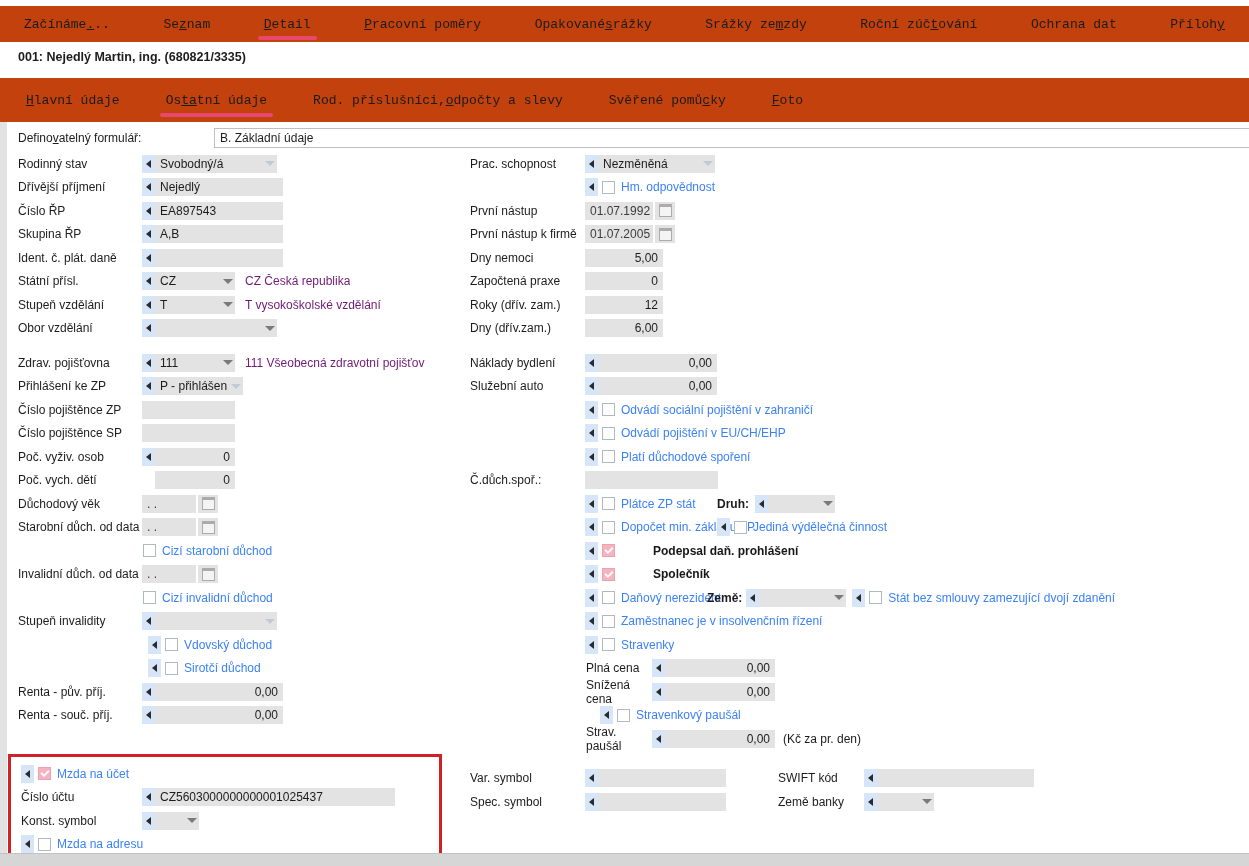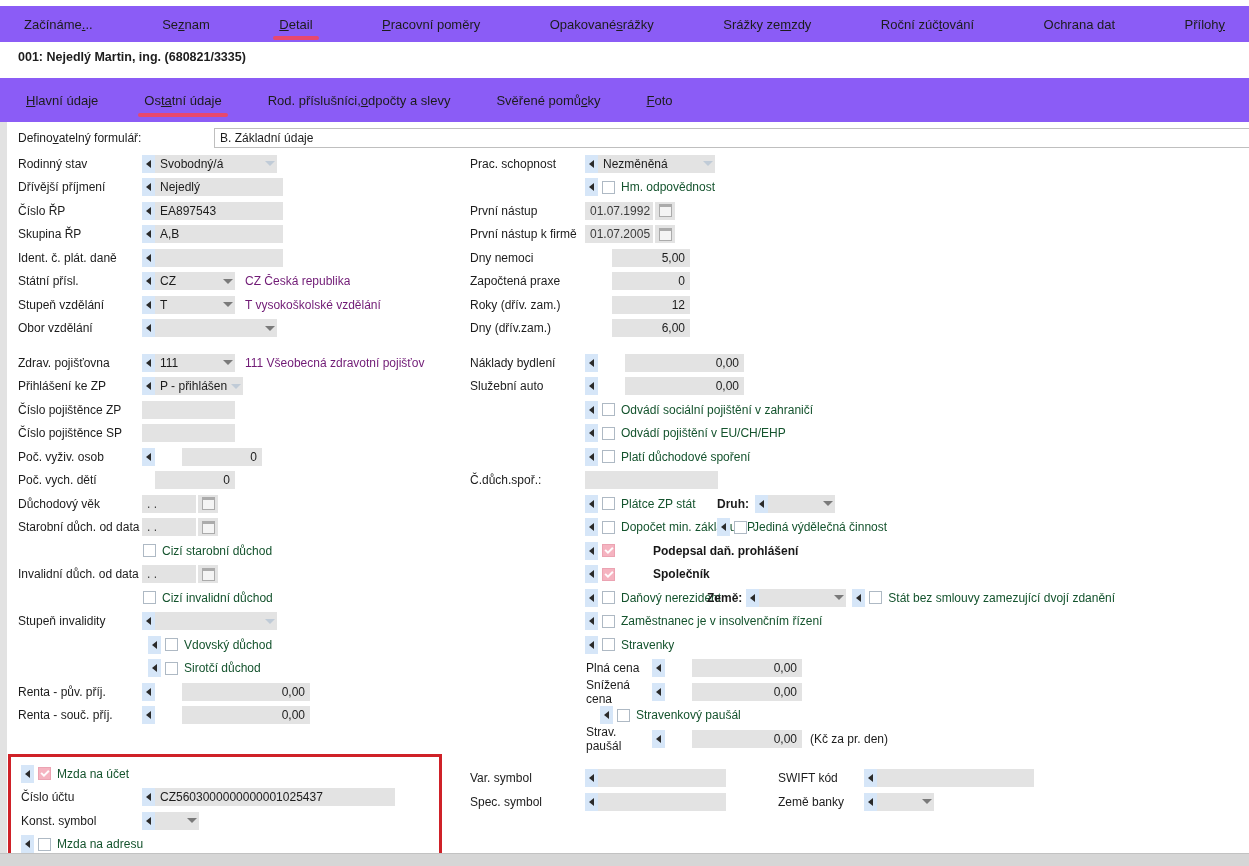--- a/index.html
+++ b/index.html
@@ -1,20 +1,20 @@
 <!DOCTYPE html>
 <html><head>
 <meta charset="utf-8">
 <style>
   html,body{margin:0;padding:0;background:#fff;}
   body{font-family:"Liberation Sans","DejaVu Sans",sans-serif;font-size:12px;color:#1c1c1c;}
   .page{position:relative;width:1249px;height:866px;overflow:hidden;background:#fff;}
 
   
-  .tabbar{position:absolute;left:0;right:0;background:#8b5cf6;display:flex;align-items:center;}
+  .tabbar{position:absolute;left:0;right:0;background:#c2410c;display:flex;align-items:center;font-family:Liberation Mono, monospace;}
   .tb1{top:6px;height:36px;justify-content:space-between;padding:0 24px;}
   .tb2{top:78px;height:44px;gap:46px;padding-left:26px;}
   .tab{position:relative;height:100%;display:flex;align-items:center;font-size:13px;white-space:nowrap;cursor:default;}
   .mn{text-decoration:underline;}
   .tab.active::after{content:"";position:absolute;left:-6px;right:-6px;height:4px;border-radius:2px;background:#e8486e;}
   .tb1 .tab.active::after{bottom:2px;}
   .tb2 .tab.active::after{bottom:5px;}
 
   .rec-header{position:absolute;top:42px;left:0;right:0;height:30px;display:flex;align-items:center;padding-left:18px;font-weight:bold;font-size:12.5px;background:#fff;}
 
@@ -34,33 +34,33 @@
   .gap11{height:11px;flex:none}.gap16{height:16px;flex:none}
   .flabel{width:124px;flex:none;}
   .flabelR{width:115px;flex:none;}
   .flabel2{width:66px;margin-left:116px;flex:none;}
   .flabelS{width:86px;margin-left:52px;flex:none;}
 
   .arrowbtn{width:13px;height:18px;background:#d6e6f8;flex:none;display:flex;align-items:center;justify-content:center;cursor:pointer;}
   .arrowbtn::before{content:"";width:0;height:0;border-top:4px solid transparent;border-bottom:4px solid transparent;border-right:5px solid #2a2a2a;}
 
   .field{height:18px;background:#e3e3e3;display:flex;align-items:center;padding:0 5px;flex:none;box-sizing:border-box;white-space:nowrap;overflow:hidden;}
-  .num{justify-content:flex-end;margin-left:27px;}
+  .num{justify-content:flex-end;}
   .date{color:#3c3c3c;}
   .dd{padding-right:2px;}
   .ddval{flex:1;white-space:nowrap;overflow:hidden;}
   .ddarr{width:0;height:0;border-left:5px solid transparent;border-right:5px solid transparent;border-top:5px solid #7a7a7a;margin-left:4px;flex:none;}
   .ddarr.dis{border-top-color:#c0cbd7;}
   .calbtn{width:20px;height:18px;background:#e3e3e3;margin-left:2px;flex:none;display:flex;align-items:center;justify-content:center;cursor:pointer;}
   .calic{width:11px;height:9px;border:1px solid #ababab;border-top:3px solid #ababab;background:#f4f4f4;}
 
   .cb{width:13px;height:13px;background:#fff;border:1px solid #aeb9c4;flex:none;box-sizing:border-box;position:relative;cursor:pointer;}
   .cb.checked{background:#f5b3c0;border-color:#eba3b2;}
   .cb.checked::after{content:"";position:absolute;left:2px;top:2px;width:6px;height:3px;border-left:2px solid rgba(255,255,255,.95);border-bottom:2px solid rgba(255,255,255,.95);transform:rotate(-45deg);}
-  .cbl{color:#14532d;margin-left:6px;white-space:nowrap;}
+  .cbl{color:#3b82f6;margin-left:6px;white-space:nowrap;}
   .cbl.dark{color:#171717;font-weight:bold;padding-left:32px;}
   .cblw96{width:96px;}
   .cblw86{width:86px;}
   .cblw103{width:96px;}
   .helper{color:#701a75;margin-left:10px;white-space:nowrap;overflow:hidden;}
   .boldlbl{font-weight:bold;white-space:nowrap;}
   .suffix{margin-left:8px;white-space:nowrap;}
   .g4{width:4px;flex:none}.g6{width:6px;flex:none}
   .ind115{width:115px;flex:none}.ind125{width:125px;flex:none}.ind130{width:130px;flex:none}
   .ml13{margin-left:13px;}

